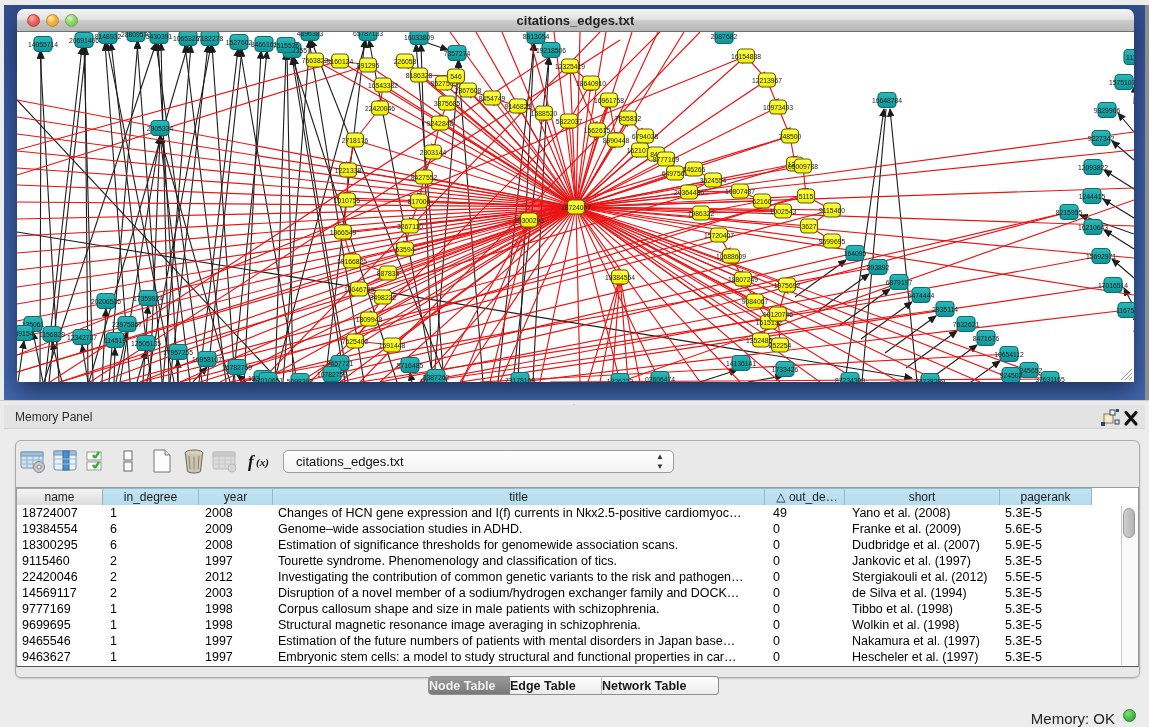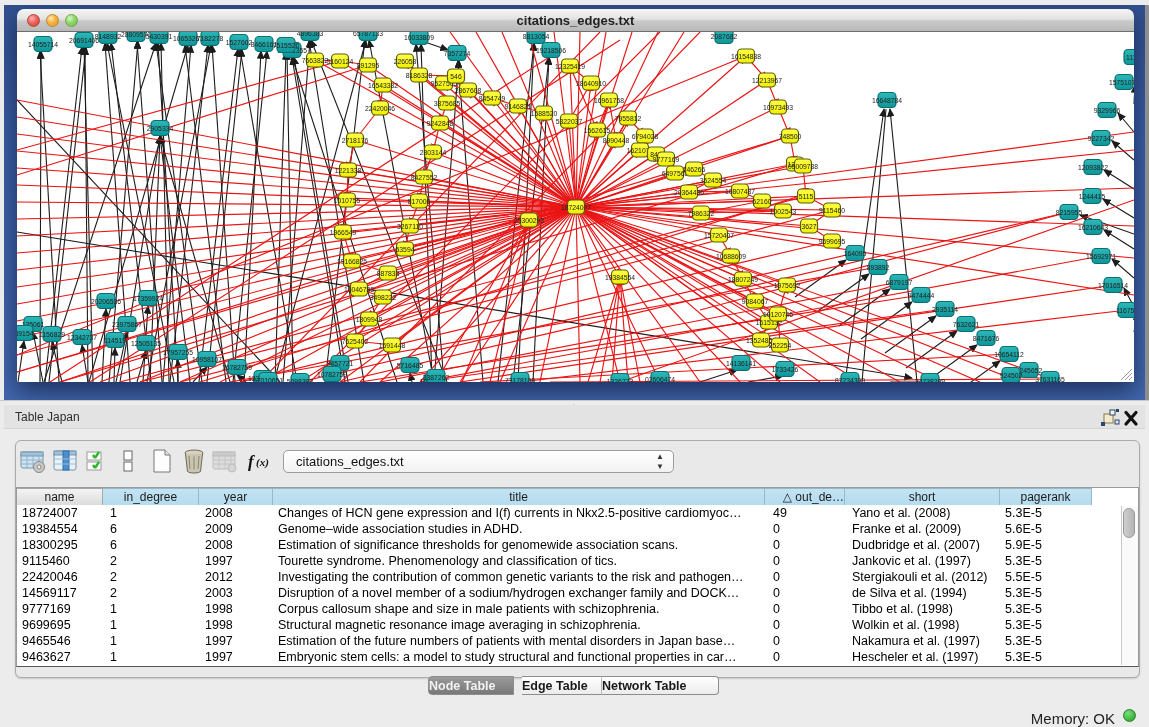--- a/index.html
+++ b/index.html
@@ -21,21 +21,21 @@
 .thg{background:linear-gradient(180deg,#f4f4f4,#dcdcdc);border-right:1px solid #a8a8a8;border-top:1px solid #a8a8a8}
 .trow{position:absolute;left:16px;width:1100px;height:16px;font-size:12.5px;color:#000;white-space:nowrap}
 .trow span{position:absolute;top:0;overflow:hidden;white-space:nowrap}
 .c0{left:6px;width:92px}.c1{left:94px;width:90px}.c2{left:189px;width:70px}.c3{left:262px;width:486px}
 .c4{left:757px;width:76px}.c5{left:836px;width:152px}.c6{left:989px;width:95px}
 #sbtrack{position:absolute;left:1121px;top:506px;width:17px;height:159px;background:#fafafa;border-left:1px solid #c9c9c9}
 #sbthumb{position:absolute;left:1123px;top:508px;width:12px;height:30px;border-radius:6px;background:linear-gradient(90deg,#cfcfcf,#b4b4b4);border:1px solid #9a9a9a}
 #tabs{position:absolute;left:428px;top:676px;height:19px;font-size:12.5px;font-weight:bold}
 .tab{position:absolute;top:0;height:19px;line-height:19px;text-align:left;border:1px solid #8d8d8d}
 #tab1{left:0;width:86px;background:linear-gradient(180deg,#9a9a9a,#787878);color:#f2f2f2;border-radius:4px 0 0 4px}
-#tab2{left:94px;width:105px;background:linear-gradient(180deg,#ffffff,#ececec);color:#1a1a1a;border-left:none}
+#tab2{left:82px;width:105px;background:linear-gradient(180deg,#ffffff,#ececec);color:#1a1a1a;border-left:none}
 #tab3{left:173px;width:118px;background:linear-gradient(180deg,#ffffff,#ececec);color:#1a1a1a;border-left:1px solid #bbb;border-radius:0 4px 4px 0}
 #memory{position:absolute;right:34px;top:710px;font-size:15px;color:#222}
 #memdot{position:absolute;right:13px;top:709px;width:13px;height:13px;border-radius:50%;background:radial-gradient(circle at 35% 30%,#7ee07e,#35b335 70%);border:1px solid #2e7d2e}
 #tpicons{position:absolute;right:8px;top:409px;width:56px;height:18px}
 #collapsehandle{position:absolute;left:572px;top:401px;font-size:8px;color:#888}
 </style></head>
 <body>
 <div id="app">
   <div id="netbg">
   <div id="macwin">
@@ -673,21 +673,21 @@
               <line x1="1108" y1="348" x2="1115" y2="341"></line>
               <line x1="1112" y1="348" x2="1115" y2="345"></line>
             </g>
 </svg>
         </div>
   </div>
   </div>
   <div id="divider"></div>
   <div id="collapsehandle">▴</div>
   <div id="tphead">
-      <span>Table Japan</span>
+      <span>Memory Panel</span>
     </div>
   <div id="tpicons"><svg width="56" height="18" viewBox="0 0 56 18">
     <rect x="19" y="5" width="9" height="9" fill="#f2ead2" stroke="#8a7b3a"></rect>
         <rect x="25" y="1" width="5" height="5" fill="#f7f3e4" stroke="#27496e"></rect>
         <rect x="16" y="13" width="4" height="4" fill="#27496e"></rect>
         <rect x="30" y="11" width="4" height="4" fill="none" stroke="#27496e"></rect>
         <rect x="31" y="0" width="3" height="3" fill="#27496e"></rect>
     <path d="M41 3.5 L51 15 M51 3.5 L41 15" stroke="#111" stroke-width="3.2" stroke-linecap="round"></path>
       </svg></div>
   <div id="panelbox"></div>
@@ -732,21 +732,21 @@
   <div class="ticon" style="left:246px"><svg width="30" height="26" viewBox="0 0 30 26">
         <text x="2" y="19" font-family="Liberation Serif, serif" font-style="italic" font-weight="bold" font-size="17" fill="#111">f</text>
         <text x="10" y="18" font-family="Liberation Serif, serif" font-style="italic" font-weight="bold" font-size="11" fill="#111">(x)</text>
       </svg></div>
   <div id="dropdown">citations_edges.txt<span style="position:absolute;right:9px;top:1px;font-size:8px;color:#333;line-height:10px">▲<br>▼</span></div>
   <div id="tablewrap"></div>
   <div class="th thg" style="left:17px;width:86px">name</div>
   <div class="th" style="left:103px;width:96px">in_degree</div>
   <div class="th" style="left:199px;width:74px">year</div>
   <div class="th" style="left:273px;width:492px">title</div>
-  <div class="th" style="left:765px;width:80px;text-align:right;padding-left:5px">△ out_de…</div>
+  <div class="th" style="left:765px;width:80px;text-align:center;padding-left:5px">△ out_de…</div>
   <div class="th" style="left:845px;width:155px">short</div>
   <div class="th" style="left:1000px;width:92px">pagerank</div>
 <div class="trow" style="top:506px">
       <span class="c0">18724007</span>
       <span class="c1">1</span>
       <span class="c2">2008</span>
       <span class="c3">Changes of HCN gene expression and I(f) currents in Nkx2.5-positive cardiomyoc…</span>
       <span class="c4">49</span>
       <span class="c5">Yano et al. (2008)</span>
       <span class="c6">5.3E-5</span>

